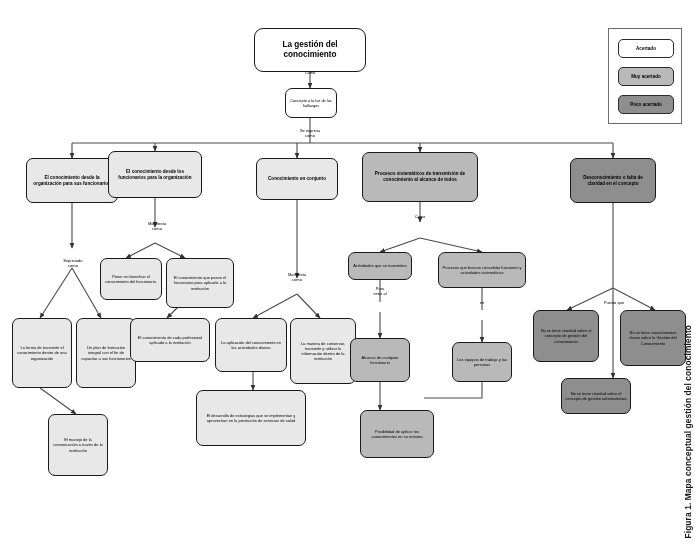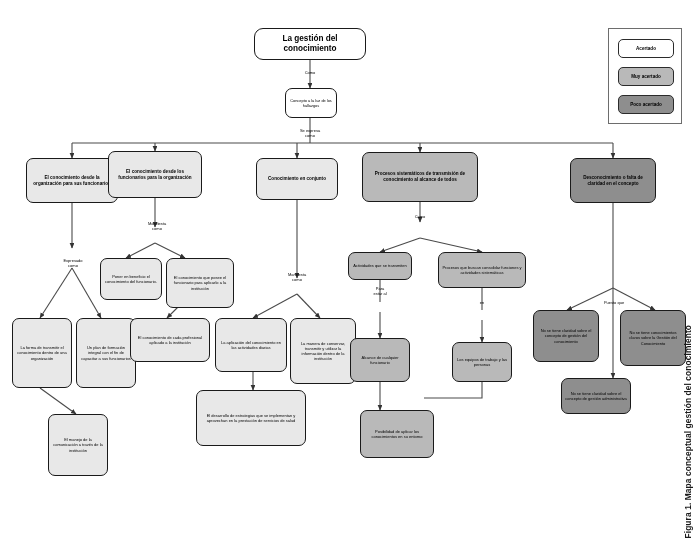--- a/index.html
+++ b/index.html
@@ -147,21 +147,21 @@
       <path d="M380,382 L380,410" marker-end="url(#ah)"></path>
       <path d="M482,382 L482,398 L424,398"></path>
 
       <path d="M613,203 L613,288"></path>
       <path d="M613,288 L567,310" marker-end="url(#ah)"></path>
       <path d="M613,288 L655,310" marker-end="url(#ah)"></path>
       <path d="M613,288 L613,378" marker-end="url(#ah)"></path>
     </g>
   </svg>
 
-  <div class="node root fill-white" style="left:254px; top:28px; width:112px; height:32px;">La gestión del conocimiento</div>
+  <div class="node root fill-white" style="left:254px; top:28px; width:112px; height:44px;">La gestión del conocimiento</div>
 
   <div class="edge-label" style="left:292px; top:70px; width:36px;">Como</div>
 
   <div class="node tiny fill-white" style="left:285px; top:88px; width:52px; height:30px;">Concepto a la luz de los hallazgos</div>
 
   <div class="edge-label" style="left:282px; top:128px; width:56px;">Se expresa
 como</div>
 
   <div class="node lvl1 fill-light" style="left:26px; top:158px; width:92px; height:45px;">El conocimiento desde la organización para sus funcionarios</div>
 

